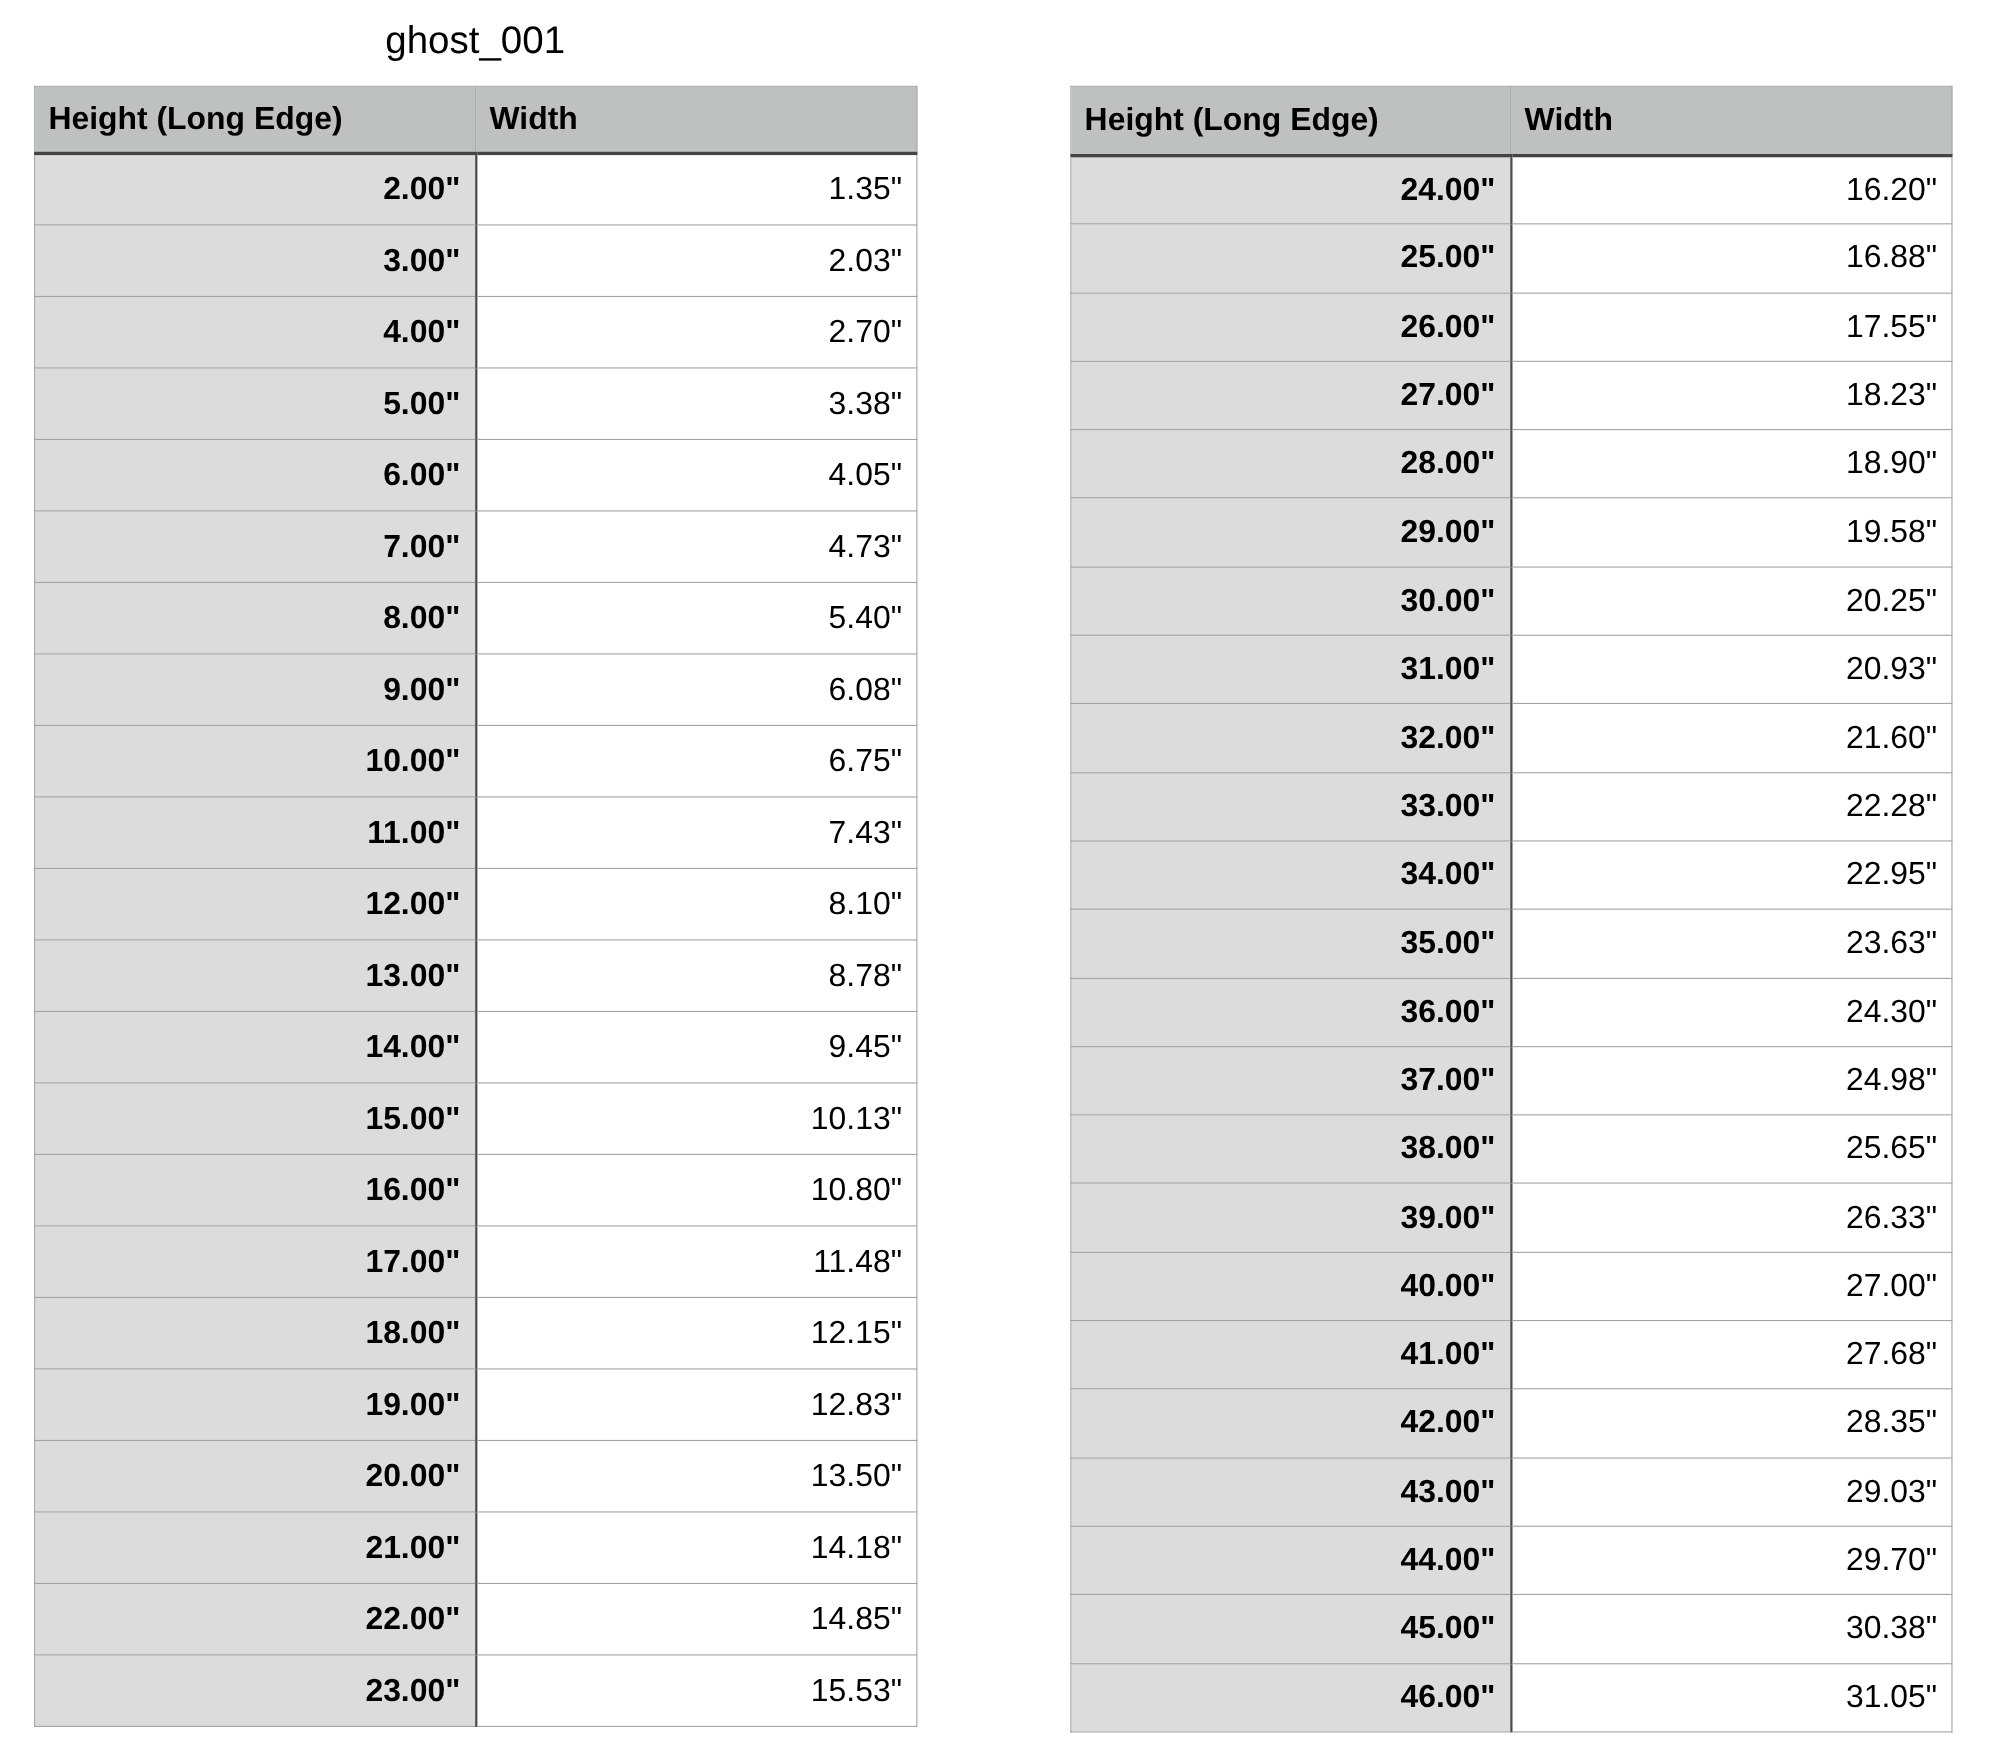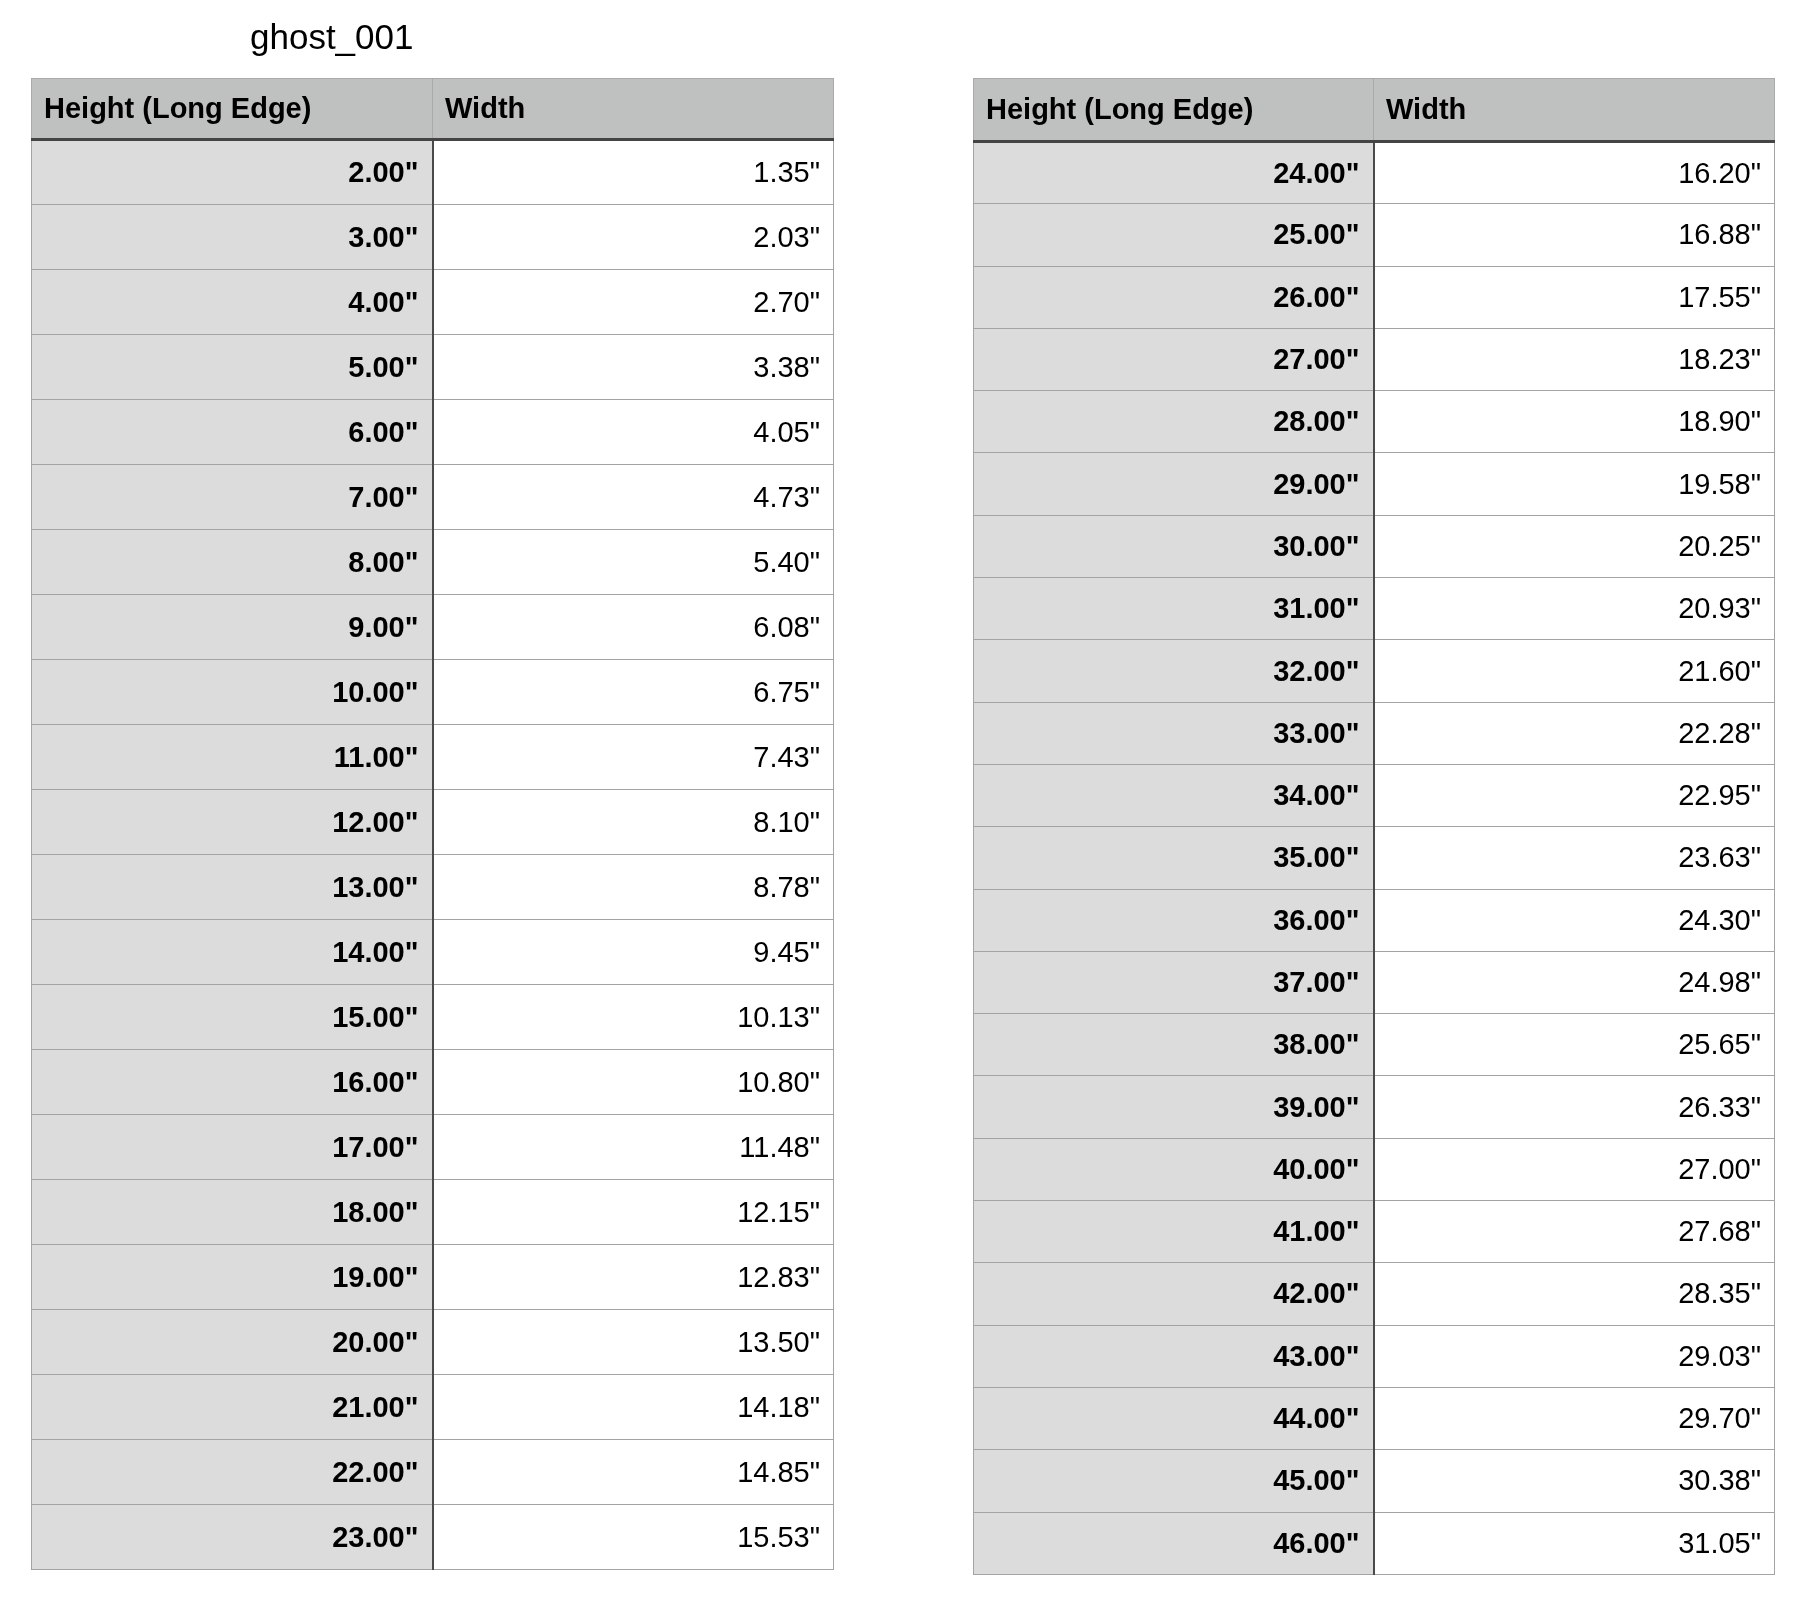--- a/index.html
+++ b/index.html
@@ -1,18 +1,18 @@
 <!DOCTYPE html>
 <html><head>
 <meta charset="utf-8">
 <style>
   html, body { margin:0; padding:0; background:#ffffff; }
   body { width:1818px; height:1602px; position:relative; overflow:hidden;
          font-family:"Liberation Sans", sans-serif; color:#000; }
-  .title { position:absolute; top:14px; left:250px; width:364px; text-align:left;
+  .title { position:absolute; top:14px; left:250px; width:364px; text-align:center;
            font-size:35px; line-height:46px; }
   table { position:absolute; border-collapse:collapse; table-layout:fixed; }
   #tbl-left { left:31px; top:78px; width:802px; }
   #tbl-right { left:973px; top:78px; width:801px; }
   th { background:#bfc1c0; text-align:left; font-weight:bold; font-size:29px;
        padding:0 0 0 12px; border:1px solid #a9aaa9; border-bottom:3px solid #444;
        height:61px; box-sizing:border-box; }
   #tbl-right th { height:63px; }
   td { font-size:29px; text-align:right; padding:0 13px 0 0; border:1px solid #a3a3a3;
        box-sizing:border-box; }

